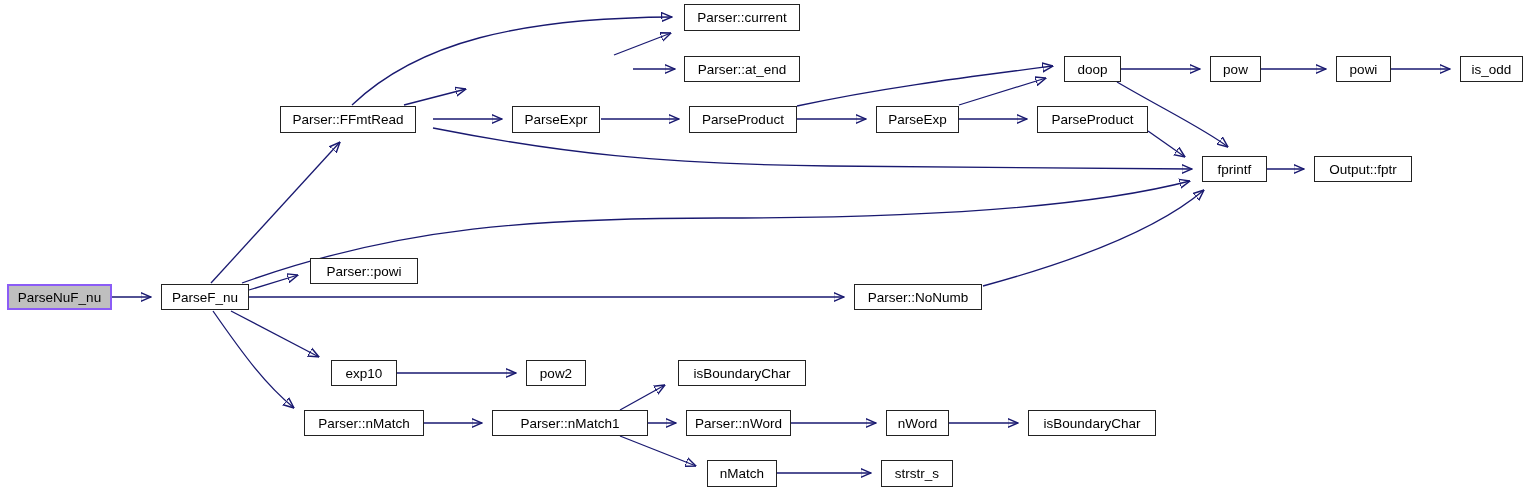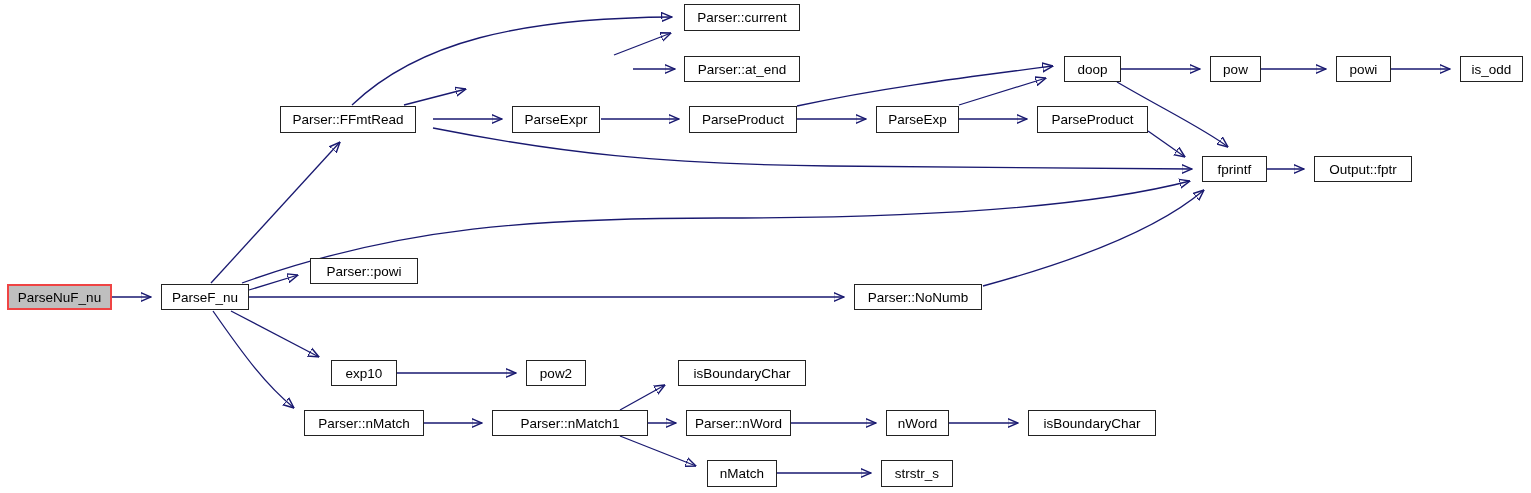--- a/index.html
+++ b/index.html
@@ -8,21 +8,21 @@
     font-family:"Liberation Sans", sans-serif; overflow:hidden;
   }
   svg.edges { position:absolute; left:0; top:0; width:1531px; height:493px; }
   svg.edges path { fill:none; stroke:#191970; stroke-width:1.3px; }
   .node {
     position:absolute; box-sizing:border-box;
     background:#ffffff; border:1px solid #222222;
     display:flex; align-items:center; justify-content:center;
     font-size:13.5px; color:#000000; white-space:nowrap; cursor:pointer;
   }
-  .node.root { background:#bfbfbf; border:2px solid #ef4444; cursor:default; }
+  .node.root { background:#bfbfbf; border:2px solid #8b5cf6; cursor:default; }
 </style>
 </head>
 <body>
 
 <div class="canvas">
 
   <svg class="edges" viewBox="0 0 1531 493">
     <defs>
       <marker id="arrow" viewBox="0 0 10 10" refX="9.5" refY="5" markerWidth="8.5" markerHeight="8.5" orient="auto">
         <path d="M0,1 L9.5,5 L0,9 z" fill="#191970" stroke="none"></path>

